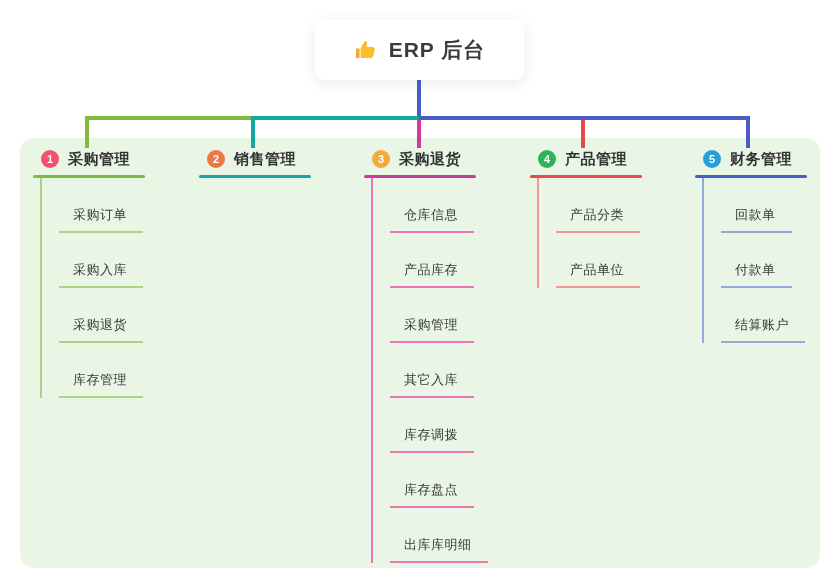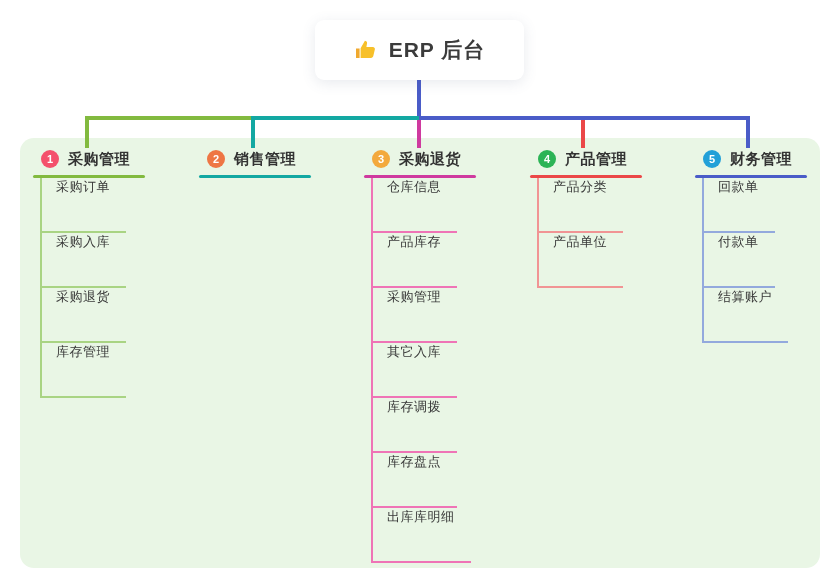--- a/index.html
+++ b/index.html
@@ -25,21 +25,21 @@
   .branch { position:absolute; top:146px; width:160px; }
   .branch-title { display:flex; align-items:center; gap:9px; height:26px;
     padding-left:8px; cursor:pointer; }
   .badge { width:18px; height:18px; min-width:18px; border-radius:50%;
     color:#fff; font-size:11px; font-weight:700; display:flex;
     align-items:center; justify-content:center; background:var(--badge); }
   .branch-label { font-size:15px; font-weight:600; color:#333; letter-spacing:.5px; }
   .branch-underline { width:112px; height:3px; background:var(--c);
     border-radius:2px; margin-top:3px; }
   .branch-children { margin-left:7px; border-left:2px solid var(--light); }
-  .item { height:55px; display:flex; cursor:pointer; }
+  .item { height:55px; display:flex; align-items:flex-end; cursor:pointer;margin-left:17px; }
   .item-label { font-size:13px; color:#383838; letter-spacing:.5px;
     padding:0 16px 7px 14px; border-bottom:2px solid var(--light);
     white-space:nowrap; }
 </style>
 </head>
 <body>
 
 <div class="canvas">
 
   <div class="panel" style="background: rgb(233, 246, 229);"></div>

